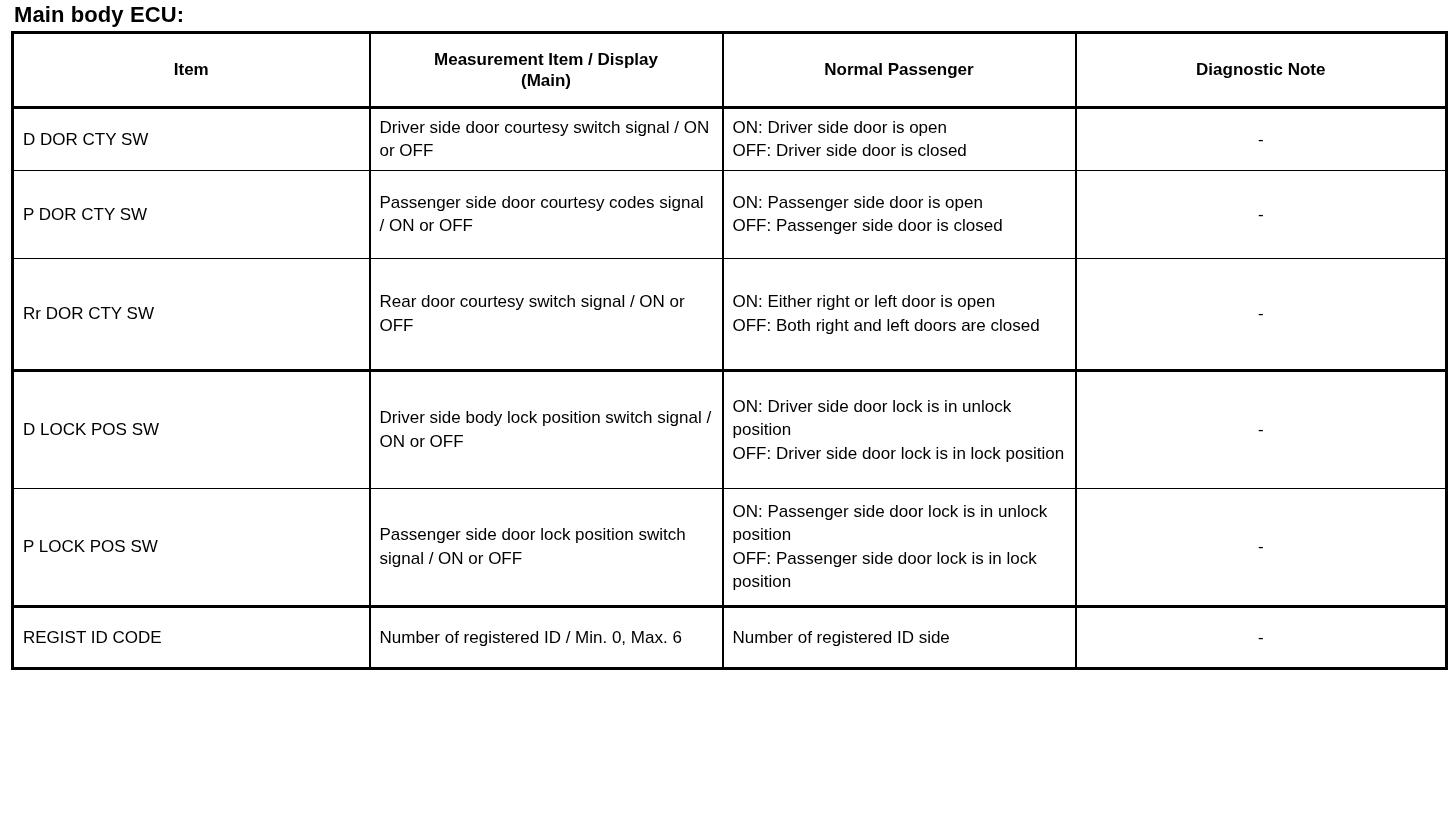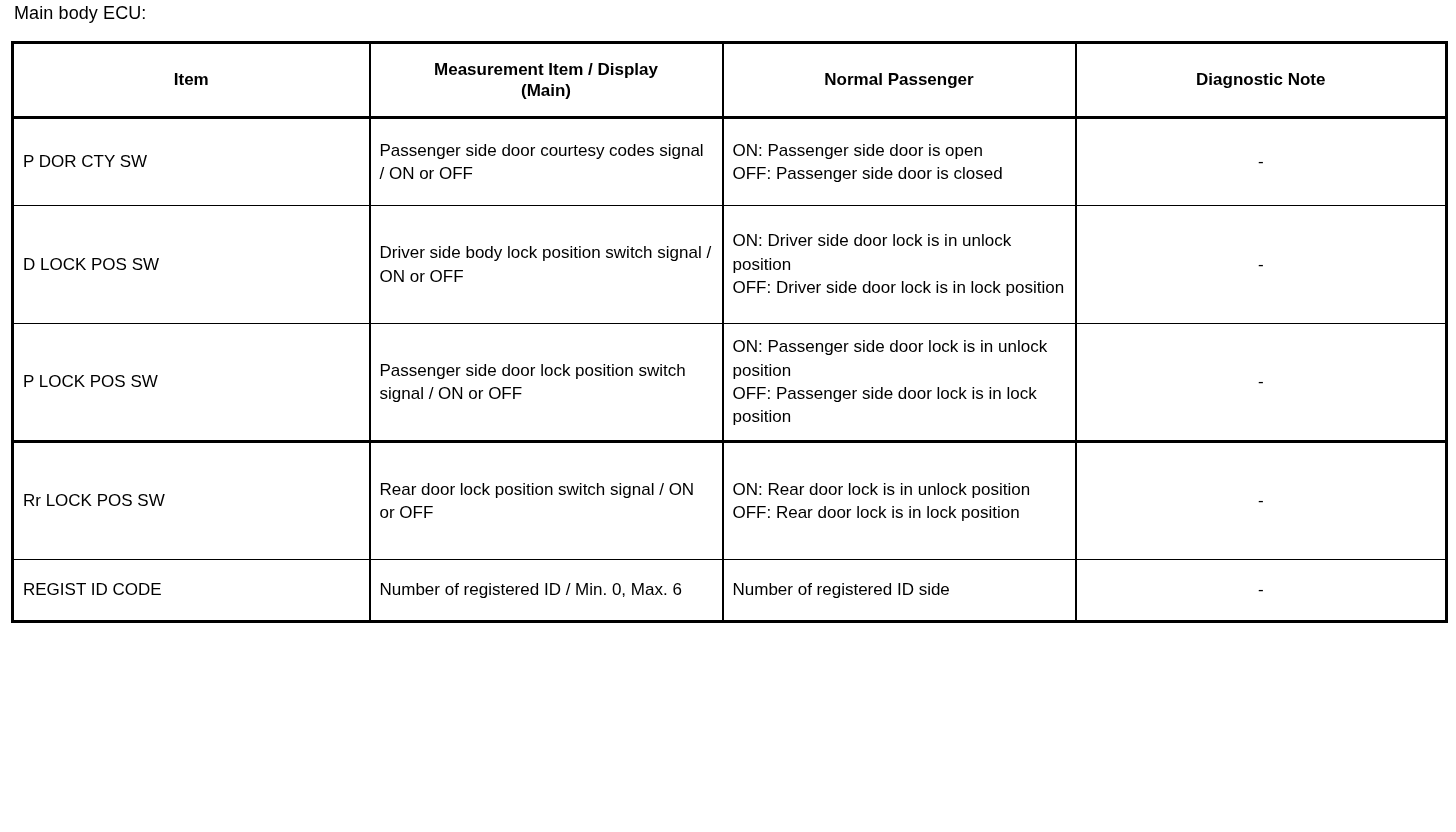--- a/index.html
+++ b/index.html
@@ -16,31 +16,31 @@
   }
 
   .page {
     position: relative;
     width: 1456px;
     height: 832px;
     box-sizing: border-box;
   }
 
   .page-title {
-    font-size: 18px;
-    font-weight: normal;
+    font-size: 22px;
+    font-weight: bold;
     line-height: 1;
     padding: 4px 0 6px 14px;
     letter-spacing: 0.1px;
   }
 
   .table-wrap {
     position: absolute;
     left: 11px;
-    top: 41px;
+    top: 31px;
     width: 1272px;
   }
 
   table.ecu-table {
     border-collapse: collapse;
     table-layout: fixed;
     width: 1434px;
     border-left: 3px solid #000;
     border-right: 3px solid #000;
     border-top: 3px solid #000;
@@ -118,49 +118,55 @@
           <th>
             <span>Measurement Item / Display</span><br>
             <span>(Main)</span>
           </th>
           <th>Normal Passenger</th>
           <th>Diagnostic Note</th>
         </tr>
       </thead>
       <tbody>
 
+        <tr class="r1 firstbody">
+          <td class="col-item">D DOR CTY SW</td>
+          <td class="col-meas">Driver side door courtesy switch signal / ON or OFF</td>
+          <td class="col-cond">ON: Driver side door is open<br>OFF: Driver side door is closed</td>
+          <td class="col-note">-</td>
+        </tr>
 
         <tr class="r2">
           <td class="col-item">P DOR CTY SW</td>
           <td class="col-meas">Passenger side door courtesy codes signal / ON or OFF</td>
           <td class="col-cond">ON: Passenger side door is open<br>OFF: Passenger side door is closed</td>
           <td class="col-note">-</td>
         </tr>
 
+        <tr class="r3 thick-below">
+          <td class="col-item">Rr DOR CTY SW</td>
+          <td class="col-meas">Rear door courtesy switch signal / ON or OFF</td>
+          <td class="col-cond">ON: Either right or left door is open<br>OFF: Both right and left doors are closed</td>
+          <td class="col-note">-</td>
+        </tr>
 
         <tr class="r4">
           <td class="col-item">D LOCK POS SW</td>
           <td class="col-meas">Driver side body lock position switch signal / ON or OFF</td>
           <td class="col-cond">ON: Driver side door lock is in unlock position<br>OFF: Driver side door lock is in lock position</td>
           <td class="col-note">-</td>
         </tr>
 
         <tr class="r5 thick-below">
           <td class="col-item">P LOCK POS SW</td>
           <td class="col-meas">Passenger side door lock position switch signal / ON or OFF</td>
           <td class="col-cond">ON: Passenger side door lock is in unlock position<br>OFF: Passenger side door lock is in lock position</td>
           <td class="col-note">-</td>
         </tr>
 
-        <tr class="r6">
-          <td class="col-item">Rr LOCK POS SW</td>
-          <td class="col-meas">Rear door lock position switch signal / ON or OFF</td>
-          <td class="col-cond">ON: Rear door lock is in unlock position<br>OFF: Rear door lock is in lock position</td>
-          <td class="col-note">-</td>
-        </tr>
 
         <tr class="r7">
           <td class="col-item">REGIST ID CODE</td>
           <td class="col-meas">Number of registered ID / Min. 0, Max. 6</td>
           <td class="col-cond">Number of registered ID side</td>
           <td class="col-note">-</td>
         </tr>
 
       </tbody>
     </table>

